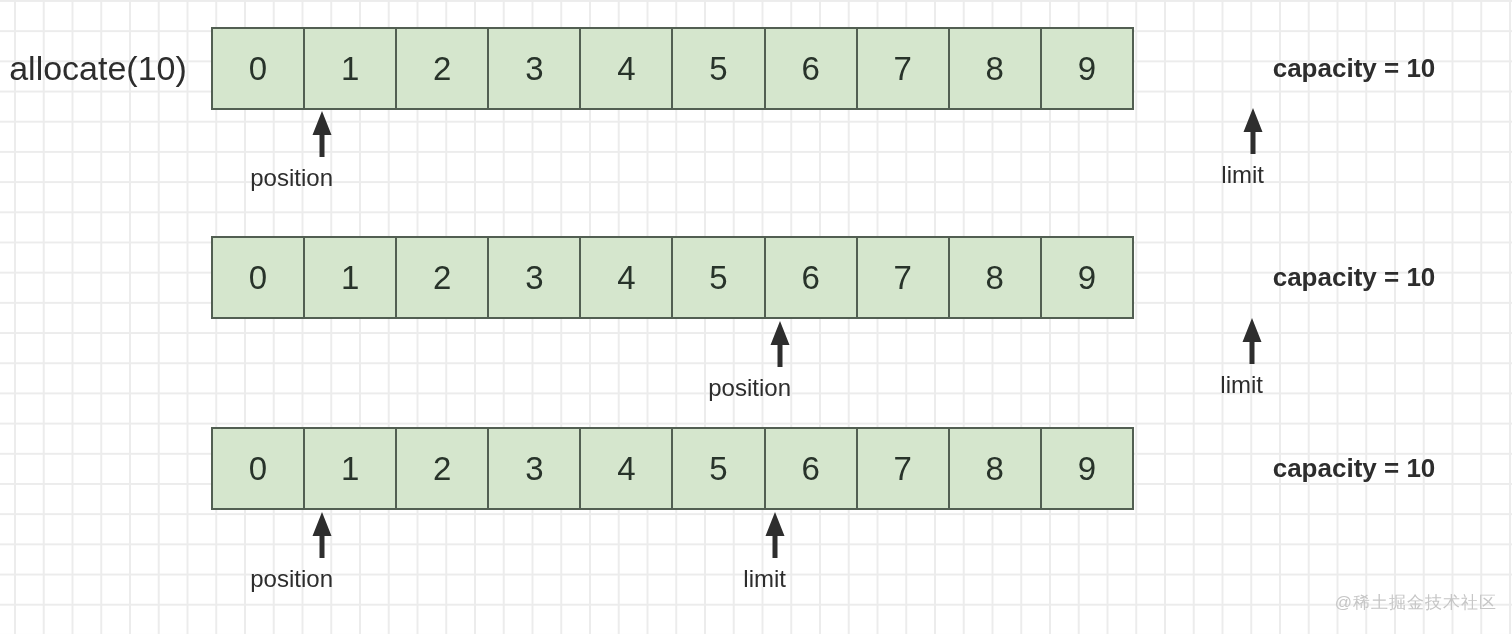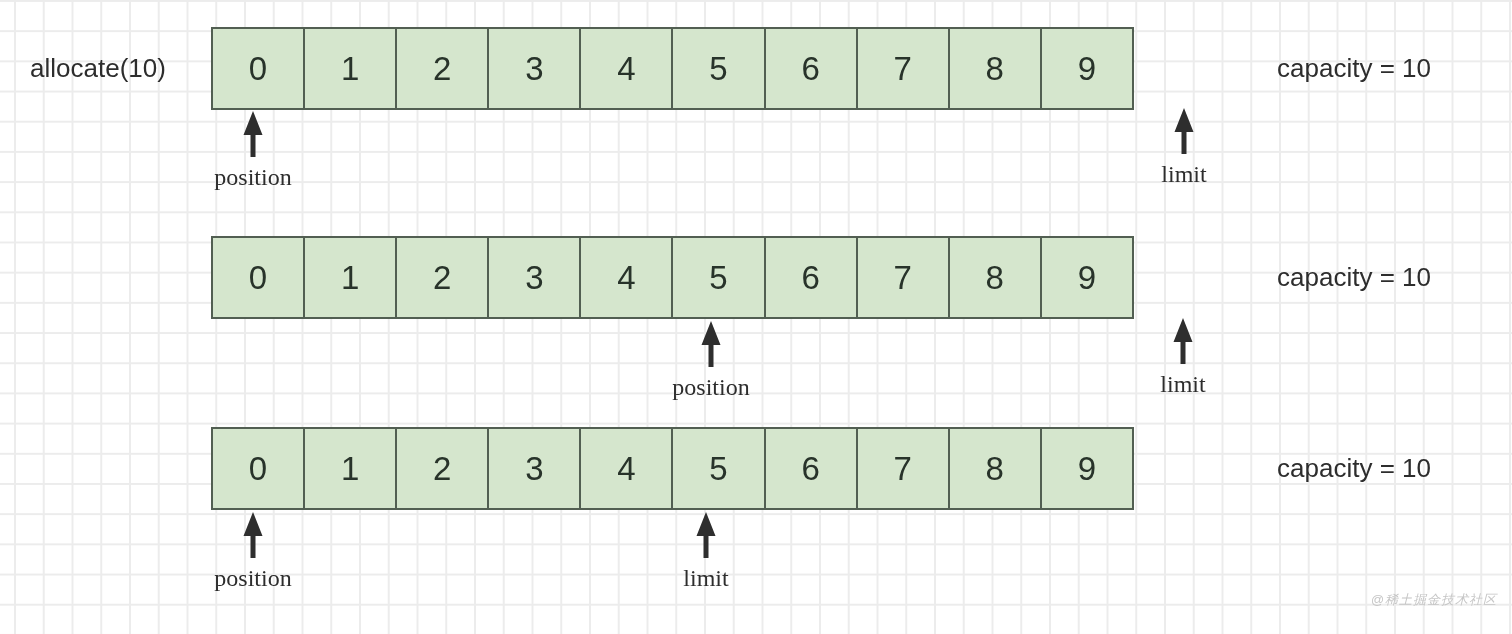--- a/index.html
+++ b/index.html
@@ -18,21 +18,21 @@
     font-family: "Liberation Sans", "DejaVu Sans", sans-serif;
   }
   .op-label {
     position: absolute;
     left: 0;
     width: 196px;
     height: 83px;
     display: flex;
     align-items: center;
     justify-content: center;
-    font-size: 26px;
+    font-size: 34px;
     font-weight: 500;
     color: #2d2d2d;
   }
   .array {
     position: absolute;
     left: 211px;
     width: 923px;
     height: 83px;
     display: flex;
     background: #d5e6cd;
@@ -50,48 +50,46 @@
   .cell + .cell { border-left: 2px solid #525f52; }
   .capacity {
     position: absolute;
     left: 1228px;
     width: 252px;
     height: 83px;
     display: flex;
     align-items: center;
     justify-content: center;
     font-size: 26px;
-    font-weight: 400;
+    font-weight: 700;
     color: #2d2d2d;
     white-space: nowrap;
   }
   .marker {
     position: absolute;
     width: 160px;
     display: flex;
     flex-direction: column;
-    align-items: center;
-    font-family: Liberation Serif, serif;
+    align-items: flex-end;
   }
   .marker svg { display: block; }
   .marker-label {
     margin-top: 7px;
     font-size: 24px;
     font-weight: 500;
     color: #2d2d2d;
     white-space: nowrap;
   }
   .watermark {
     position: absolute;
     top: 591px;
     right: 15px;
-    font-size: 13px;
+    font-size: 17px;
     color: #c6c6c6;
     letter-spacing: 1px;
-    font-style: italic;
   }
 </style>
 </head>
 <body>
 
 <div class="canvas">
 
   <div class="op-label" style="top:27px">allocate(10)</div>
   <div class="array" style="top:27px">
     <div class="cell">0</div>

